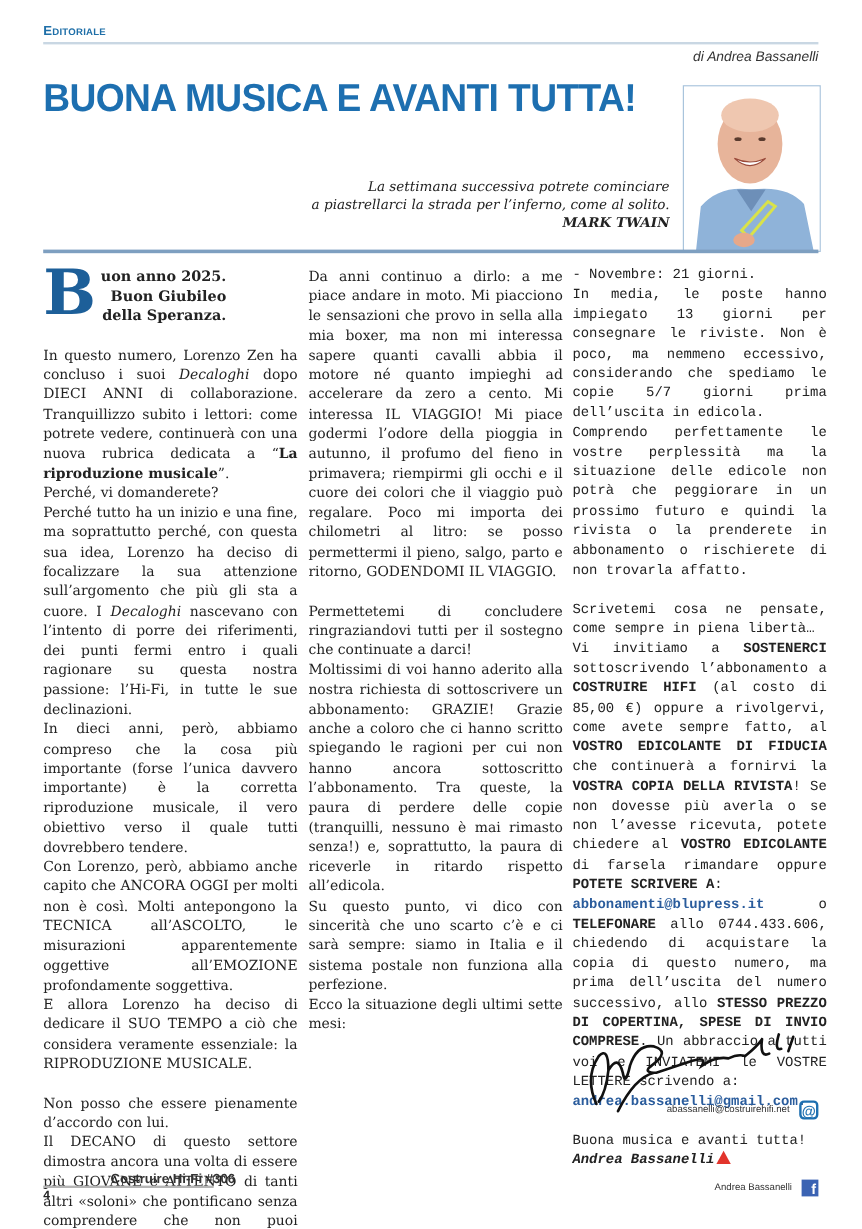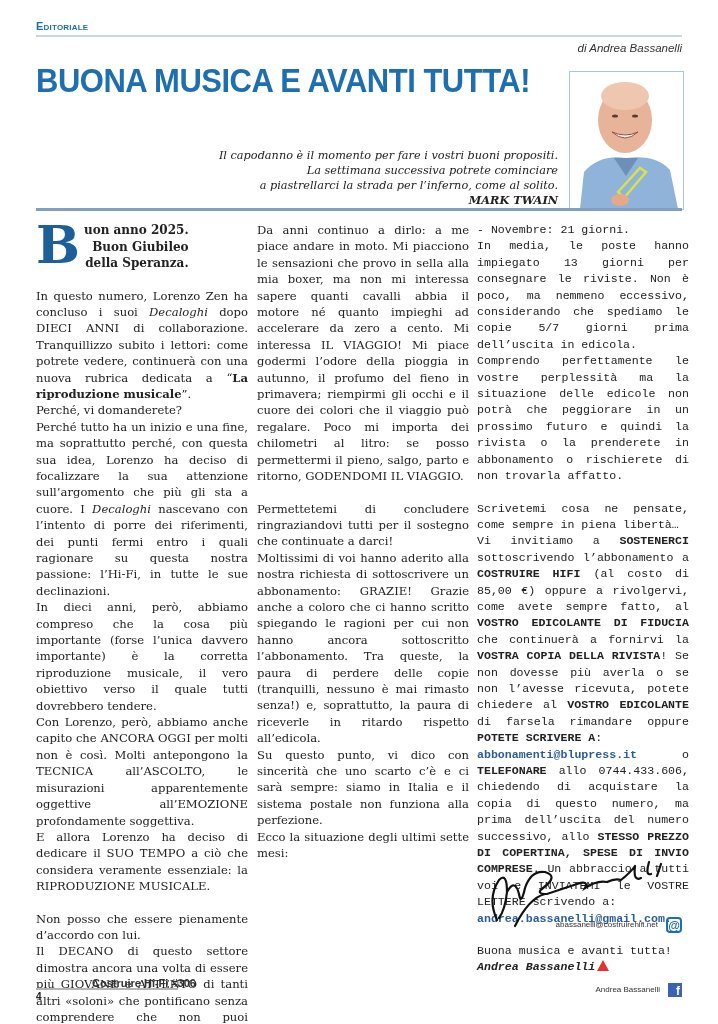--- a/index.html
+++ b/index.html
@@ -70,21 +70,20 @@
     <ellipse cx="55" cy="24" rx="24" ry="14" fill="#efc7b0"></ellipse>
     <path d="M42 60 Q55 72 68 60 Q55 66 42 60 Z" fill="#ffffff" stroke="#9a4a3a" stroke-width="1"></path>
     <ellipse cx="45" cy="44" rx="3" ry="1.6" fill="#5a3b2e"></ellipse>
     <ellipse cx="65" cy="44" rx="3" ry="1.6" fill="#5a3b2e"></ellipse>
     <path d="M48 120 L70 96 L76 100 L54 126 Z" fill="none" stroke="#d9e24a" stroke-width="2.5"></path>
     <ellipse cx="50" cy="128" rx="9" ry="6" fill="#e7a88a"></ellipse>
   </svg>
 </div>
 
 <div class="quote">
-  <div>Il capodanno è il momento per fare i vostri buoni propositi.</div>
   <div>La settimana successiva potrete cominciare</div>
   <div>a piastrellarci la strada per l’inferno, come al solito.</div>
   <div class="author">MARK TWAIN</div>
 </div>
 <div class="quote-rule"></div>
 
 <div class="col col1">
   <div class="dropcap-wrap">
     <span class="dropcap">B</span>
     <div class="dropcap-text">

